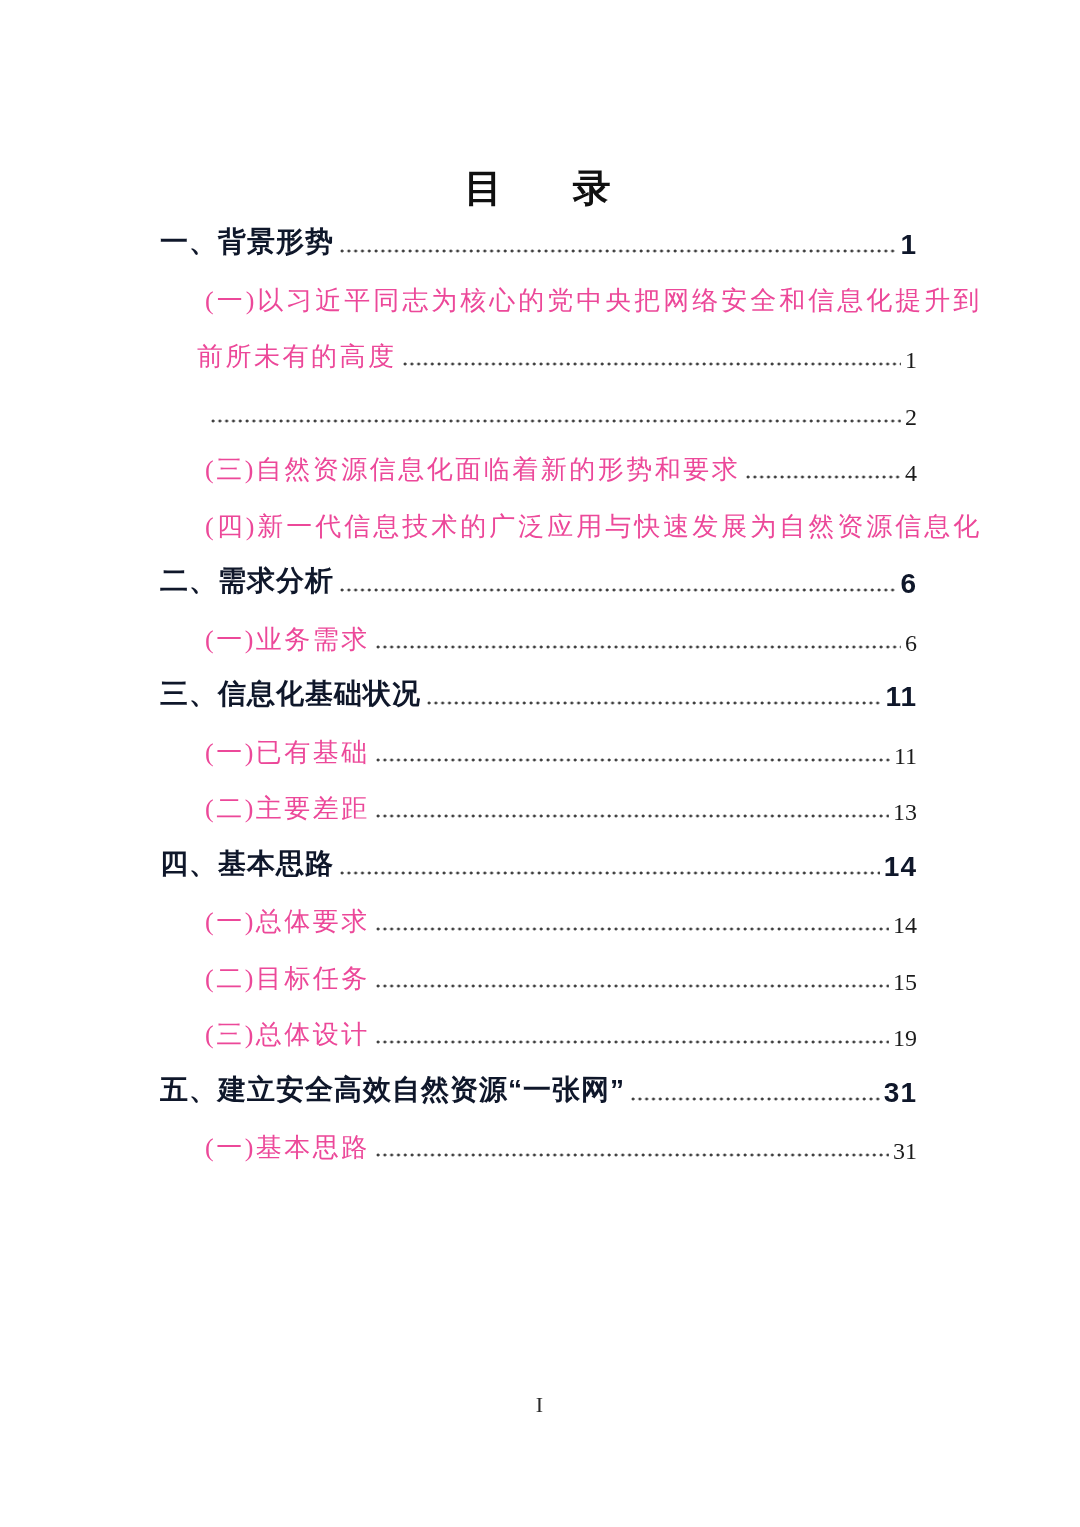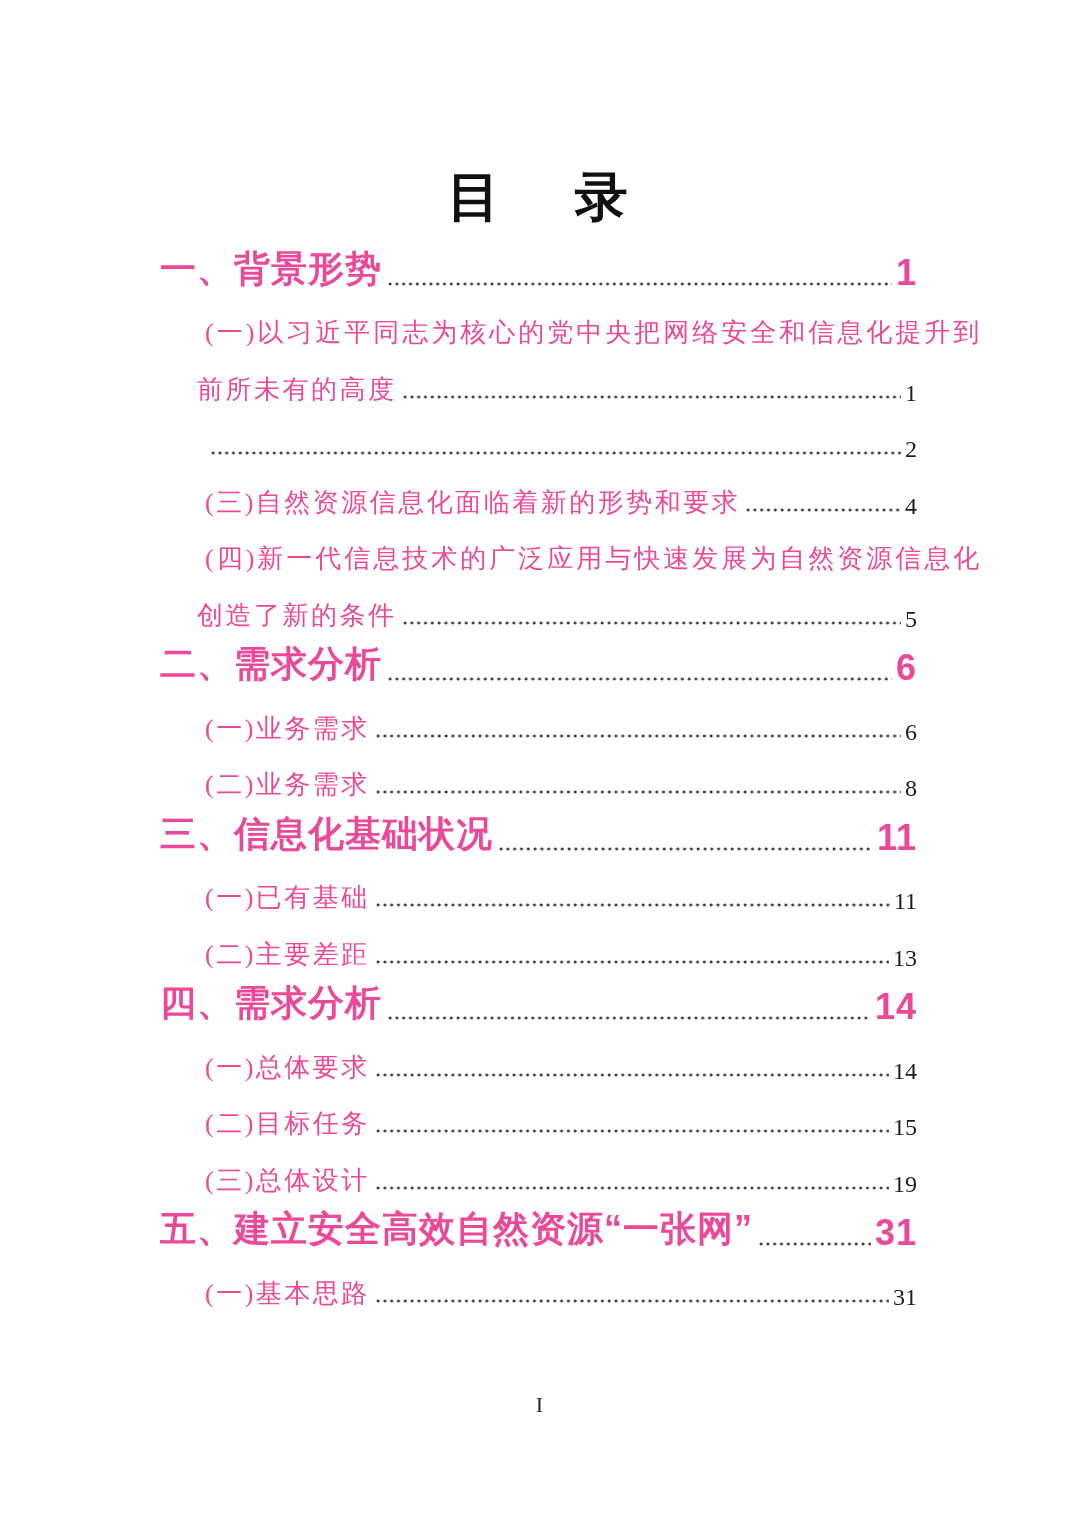--- a/index.html
+++ b/index.html
@@ -13,41 +13,41 @@
   .page {
     position: relative;
     width: 1080px; height: 1527px;
     background: #ffffff;
     padding: 168px 163px 0 160px;
   }
   .title {
     text-align: center;
     font-family: "Liberation Sans", sans-serif;
     font-weight: 900;
-    font-size: 53px;
+    font-size: 38px;
     letter-spacing: 2px;
     word-spacing: 56px;
     color: #101010;
-    margin-bottom: 16px;
+    margin-bottom: 0;
     line-height: 1.1;
   }
   .toc { width: 100%; }
   .row {
     display: flex;
     align-items: flex-end;
     height: 56.5px;
     padding-bottom: 5px;
     white-space: nowrap;
   }
   .row-text { flex: 0 0 auto; }
   .level1 .row-text, .level1 .pagenum {
     font-family: "Liberation Sans", sans-serif;
     font-weight: 700;
-    font-size: 36px;
-    color: #ec4899;
+    font-size: 28px;
+    color: #0f172a;
     letter-spacing: 1px;
   }
   .level2 .row-text {
     font-family: "Liberation Serif", serif;
     font-size: 26px;
     color: #ec4899;
     letter-spacing: 2.5px;
   }
   .level2 { padding-left: 45px; }
   .level2.cont { padding-left: 37px; }
@@ -103,57 +103,47 @@
         <span class="pagenum">2</span>
       </div>
       <div class="row level2">
         <span class="row-text">(三)自然资源信息化面临着新的形势和要求</span>
         <span class="dots"></span>
         <span class="pagenum">4</span>
       </div>
       <div class="row level2 wrap-first">
         <span class="row-text">(四)新一代信息技术的广泛应用与快速发展为自然资源信息化</span>
       </div>
-      <div class="row level2 cont">
-        <span class="row-text">创造了新的条件</span>
-        <span class="dots"></span>
-        <span class="pagenum">5</span>
-      </div>
       <div class="row level1">
         <span class="row-text">二、需求分析</span>
         <span class="dots"></span>
         <span class="pagenum">6</span>
       </div>
       <div class="row level2">
         <span class="row-text">(一)业务需求</span>
         <span class="dots"></span>
         <span class="pagenum">6</span>
-      </div>
-      <div class="row level2">
-        <span class="row-text">(二)业务需求</span>
-        <span class="dots"></span>
-        <span class="pagenum">8</span>
       </div>
       <div class="row level1">
         <span class="row-text">三、信息化基础状况</span>
         <span class="dots"></span>
         <span class="pagenum">11</span>
       </div>
       <div class="row level2">
         <span class="row-text">(一)已有基础</span>
         <span class="dots"></span>
         <span class="pagenum">11</span>
       </div>
       <div class="row level2">
         <span class="row-text">(二)主要差距</span>
         <span class="dots"></span>
         <span class="pagenum">13</span>
       </div>
       <div class="row level1">
-        <span class="row-text">四、需求分析</span>
+        <span class="row-text">四、基本思路</span>
         <span class="dots"></span>
         <span class="pagenum">14</span>
       </div>
       <div class="row level2">
         <span class="row-text">(一)总体要求</span>
         <span class="dots"></span>
         <span class="pagenum">14</span>
       </div>
       <div class="row level2">
         <span class="row-text">(二)目标任务</span>

